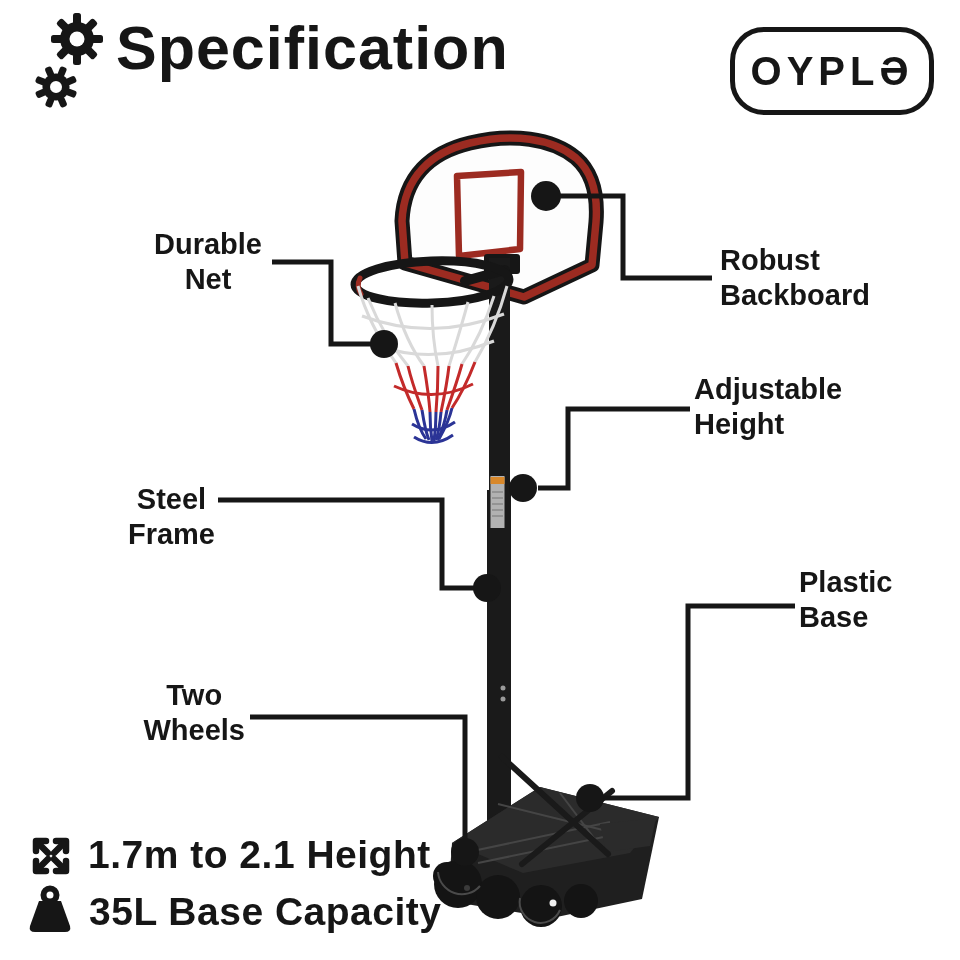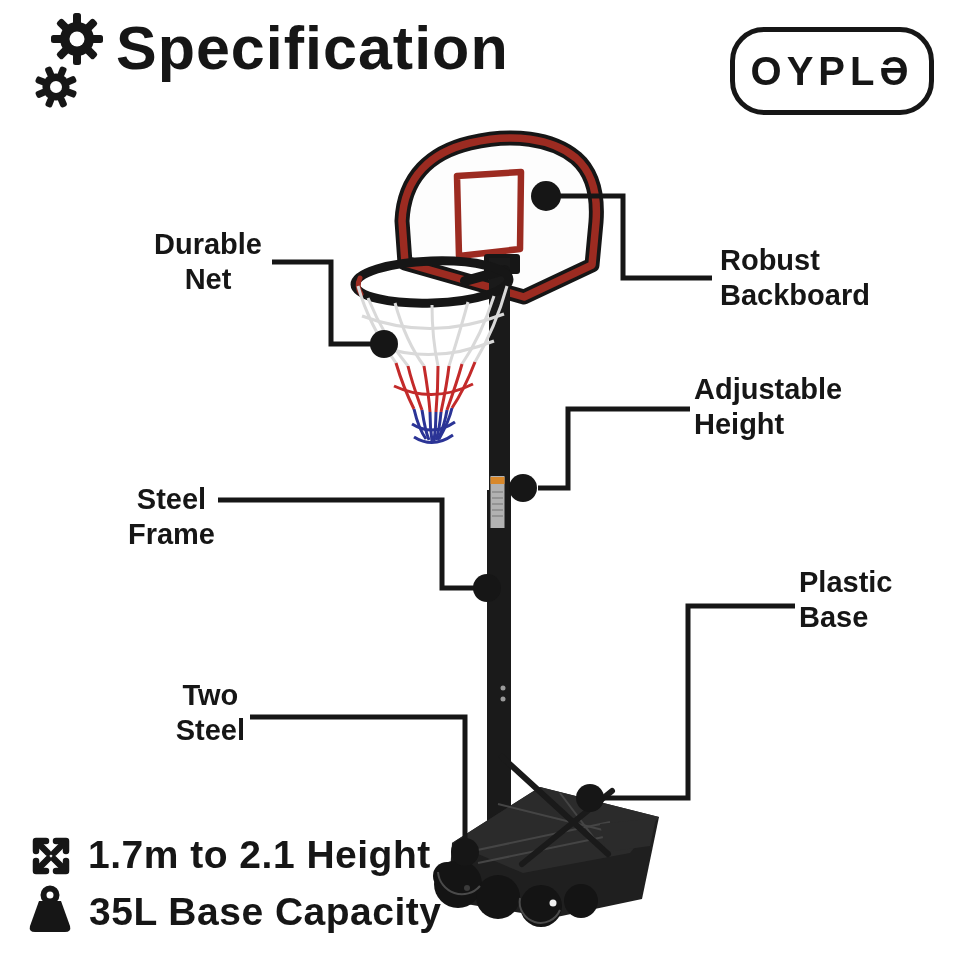--- a/index.html
+++ b/index.html
@@ -226,21 +226,21 @@
 Net</div>
   <div class="callout" id="c-adjustable-height">Adjustable
 Height</div>
   <div class="callout" id="c-robust-backboard">Robust
 Backboard</div>
   <div class="callout right-align" id="c-steel-frame">Steel
 Frame</div>
   <div class="callout" id="c-plastic-base">Plastic
 Base</div>
   <div class="callout right-align" id="c-two-wheels">Two
-Steel</div>
+Wheels</div>
 
   <div class="feature" id="feature-0">
     <svg width="42" height="42" viewBox="0 0 42 42">
       <g class="icon-stroke" stroke-width="6.5">
         <path d="M6 16 V6 H16"></path>
           <path d="M9 9 L18 18"></path>
         <path d="M26 6 H36 V16"></path>
           <path d="M33 9 L24 18"></path>
         <path d="M6 26 V36 H16"></path>
           <path d="M9 33 L18 24"></path>

